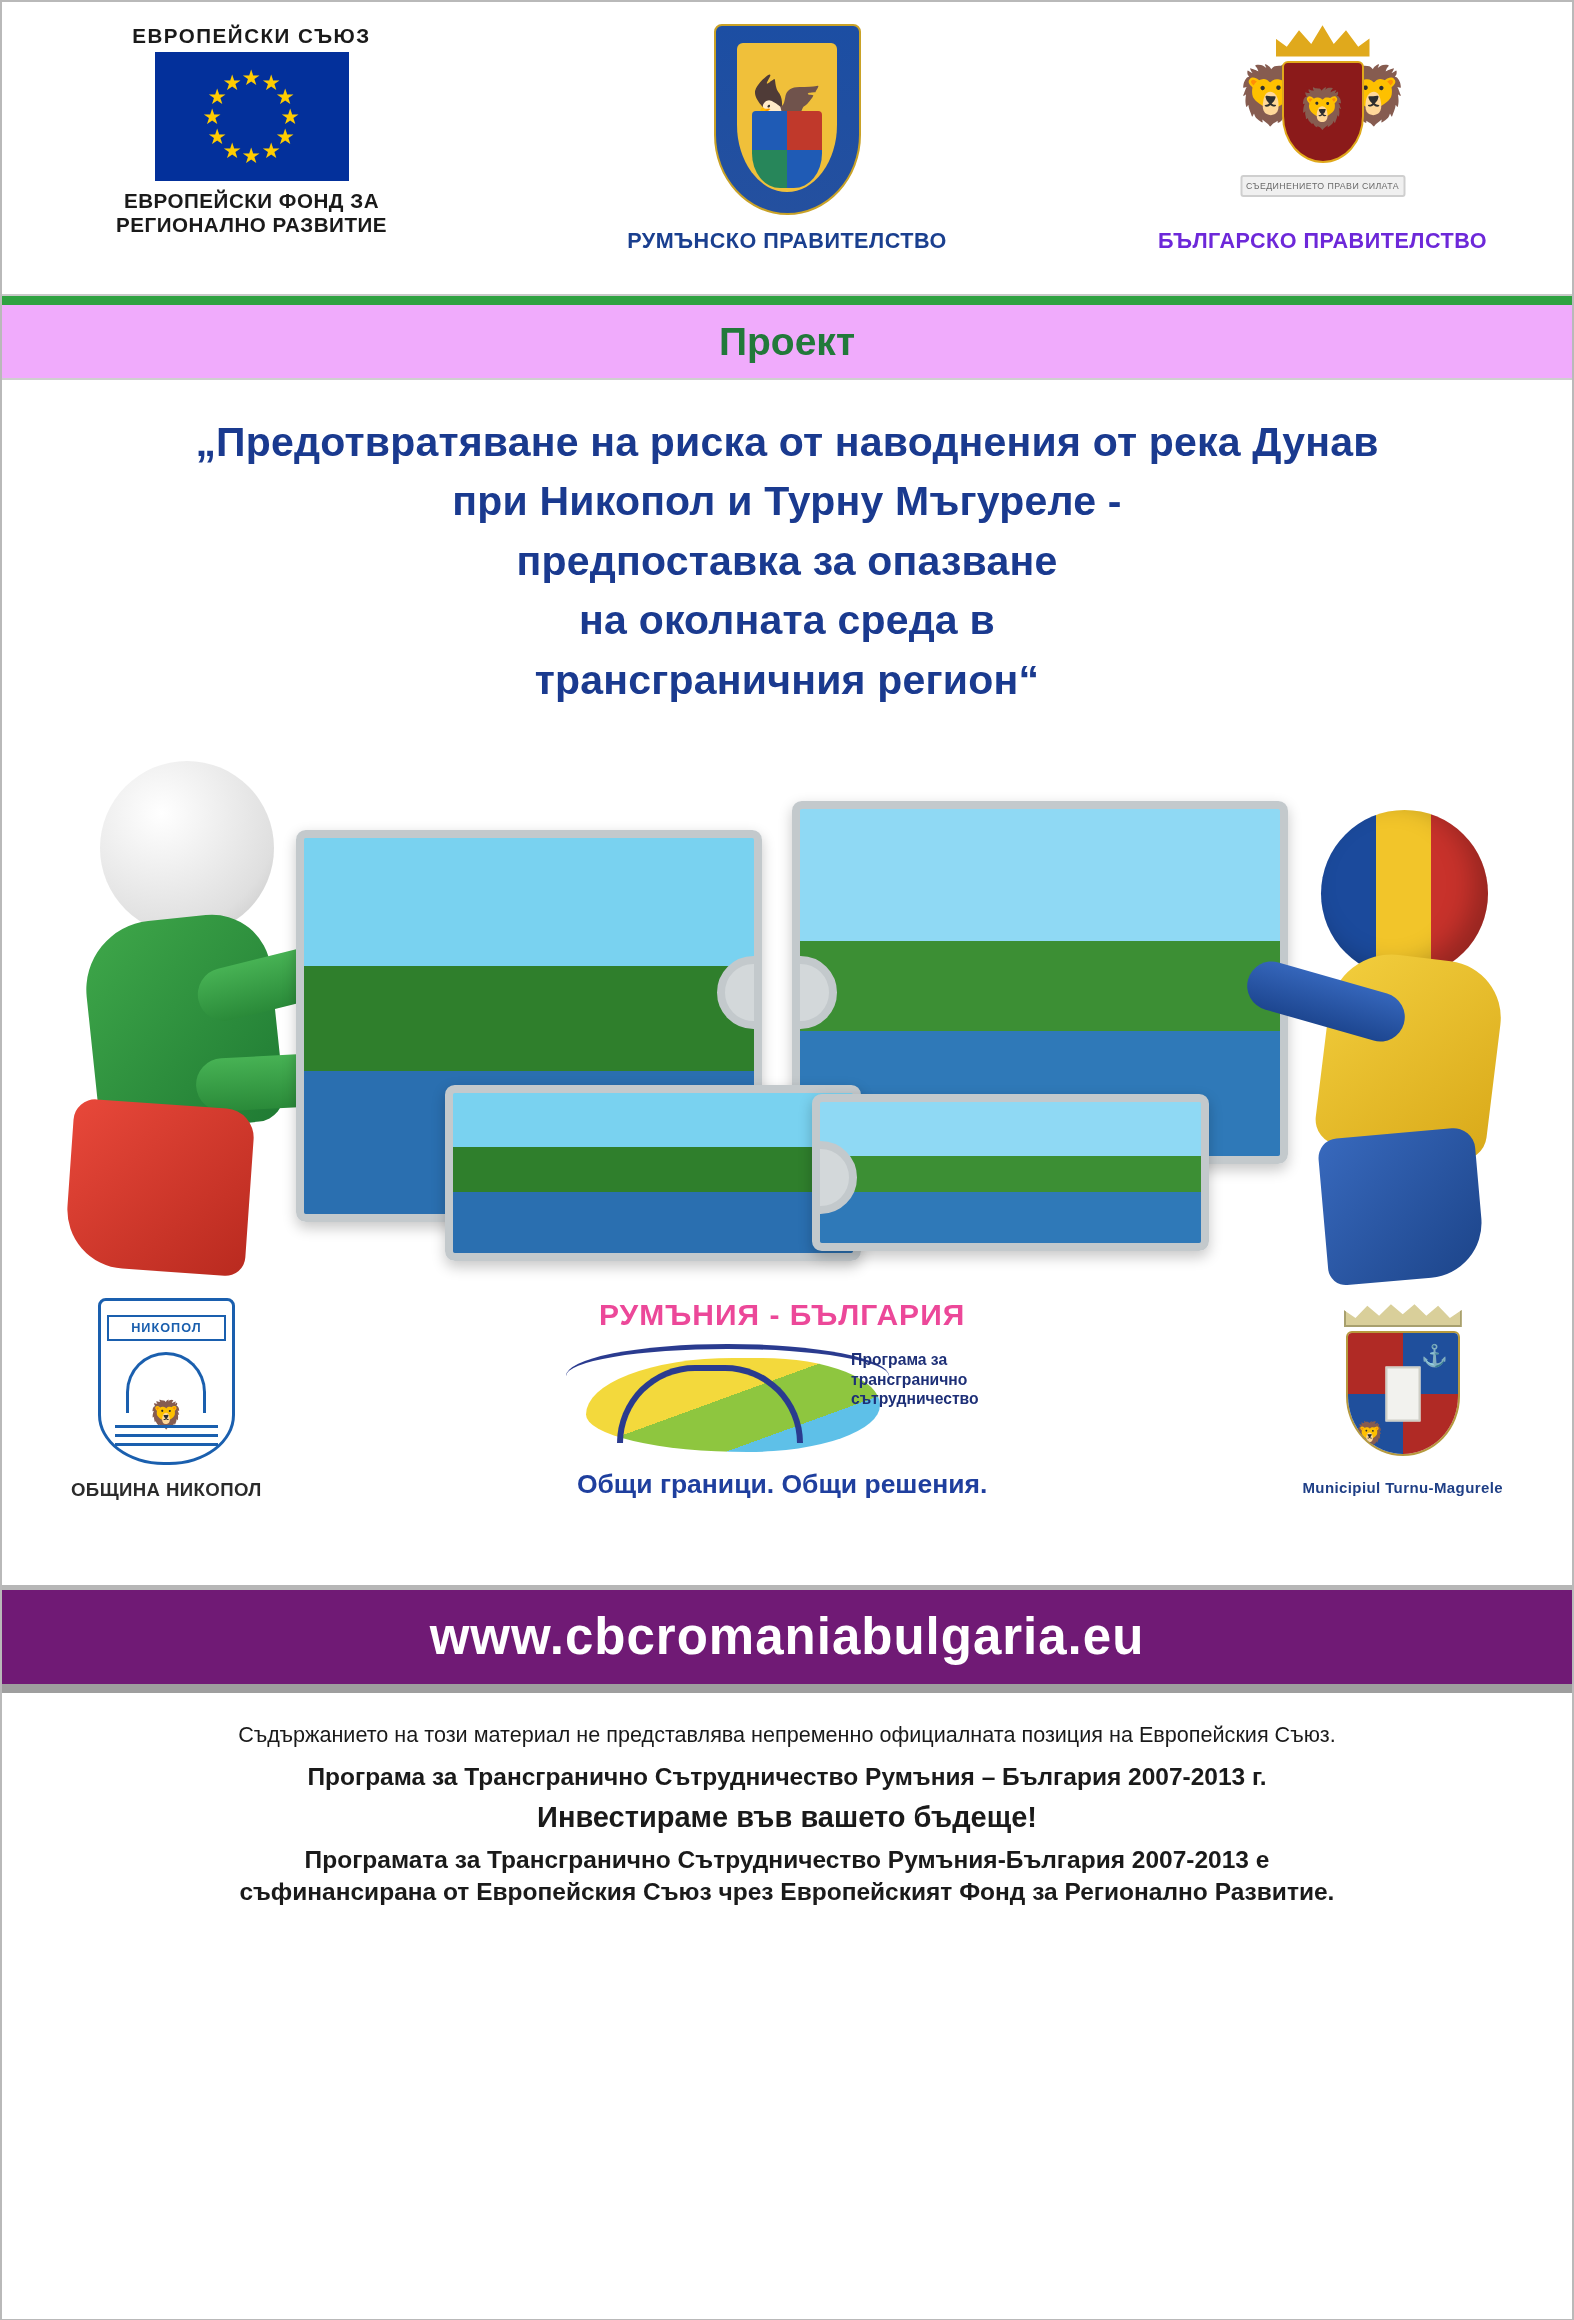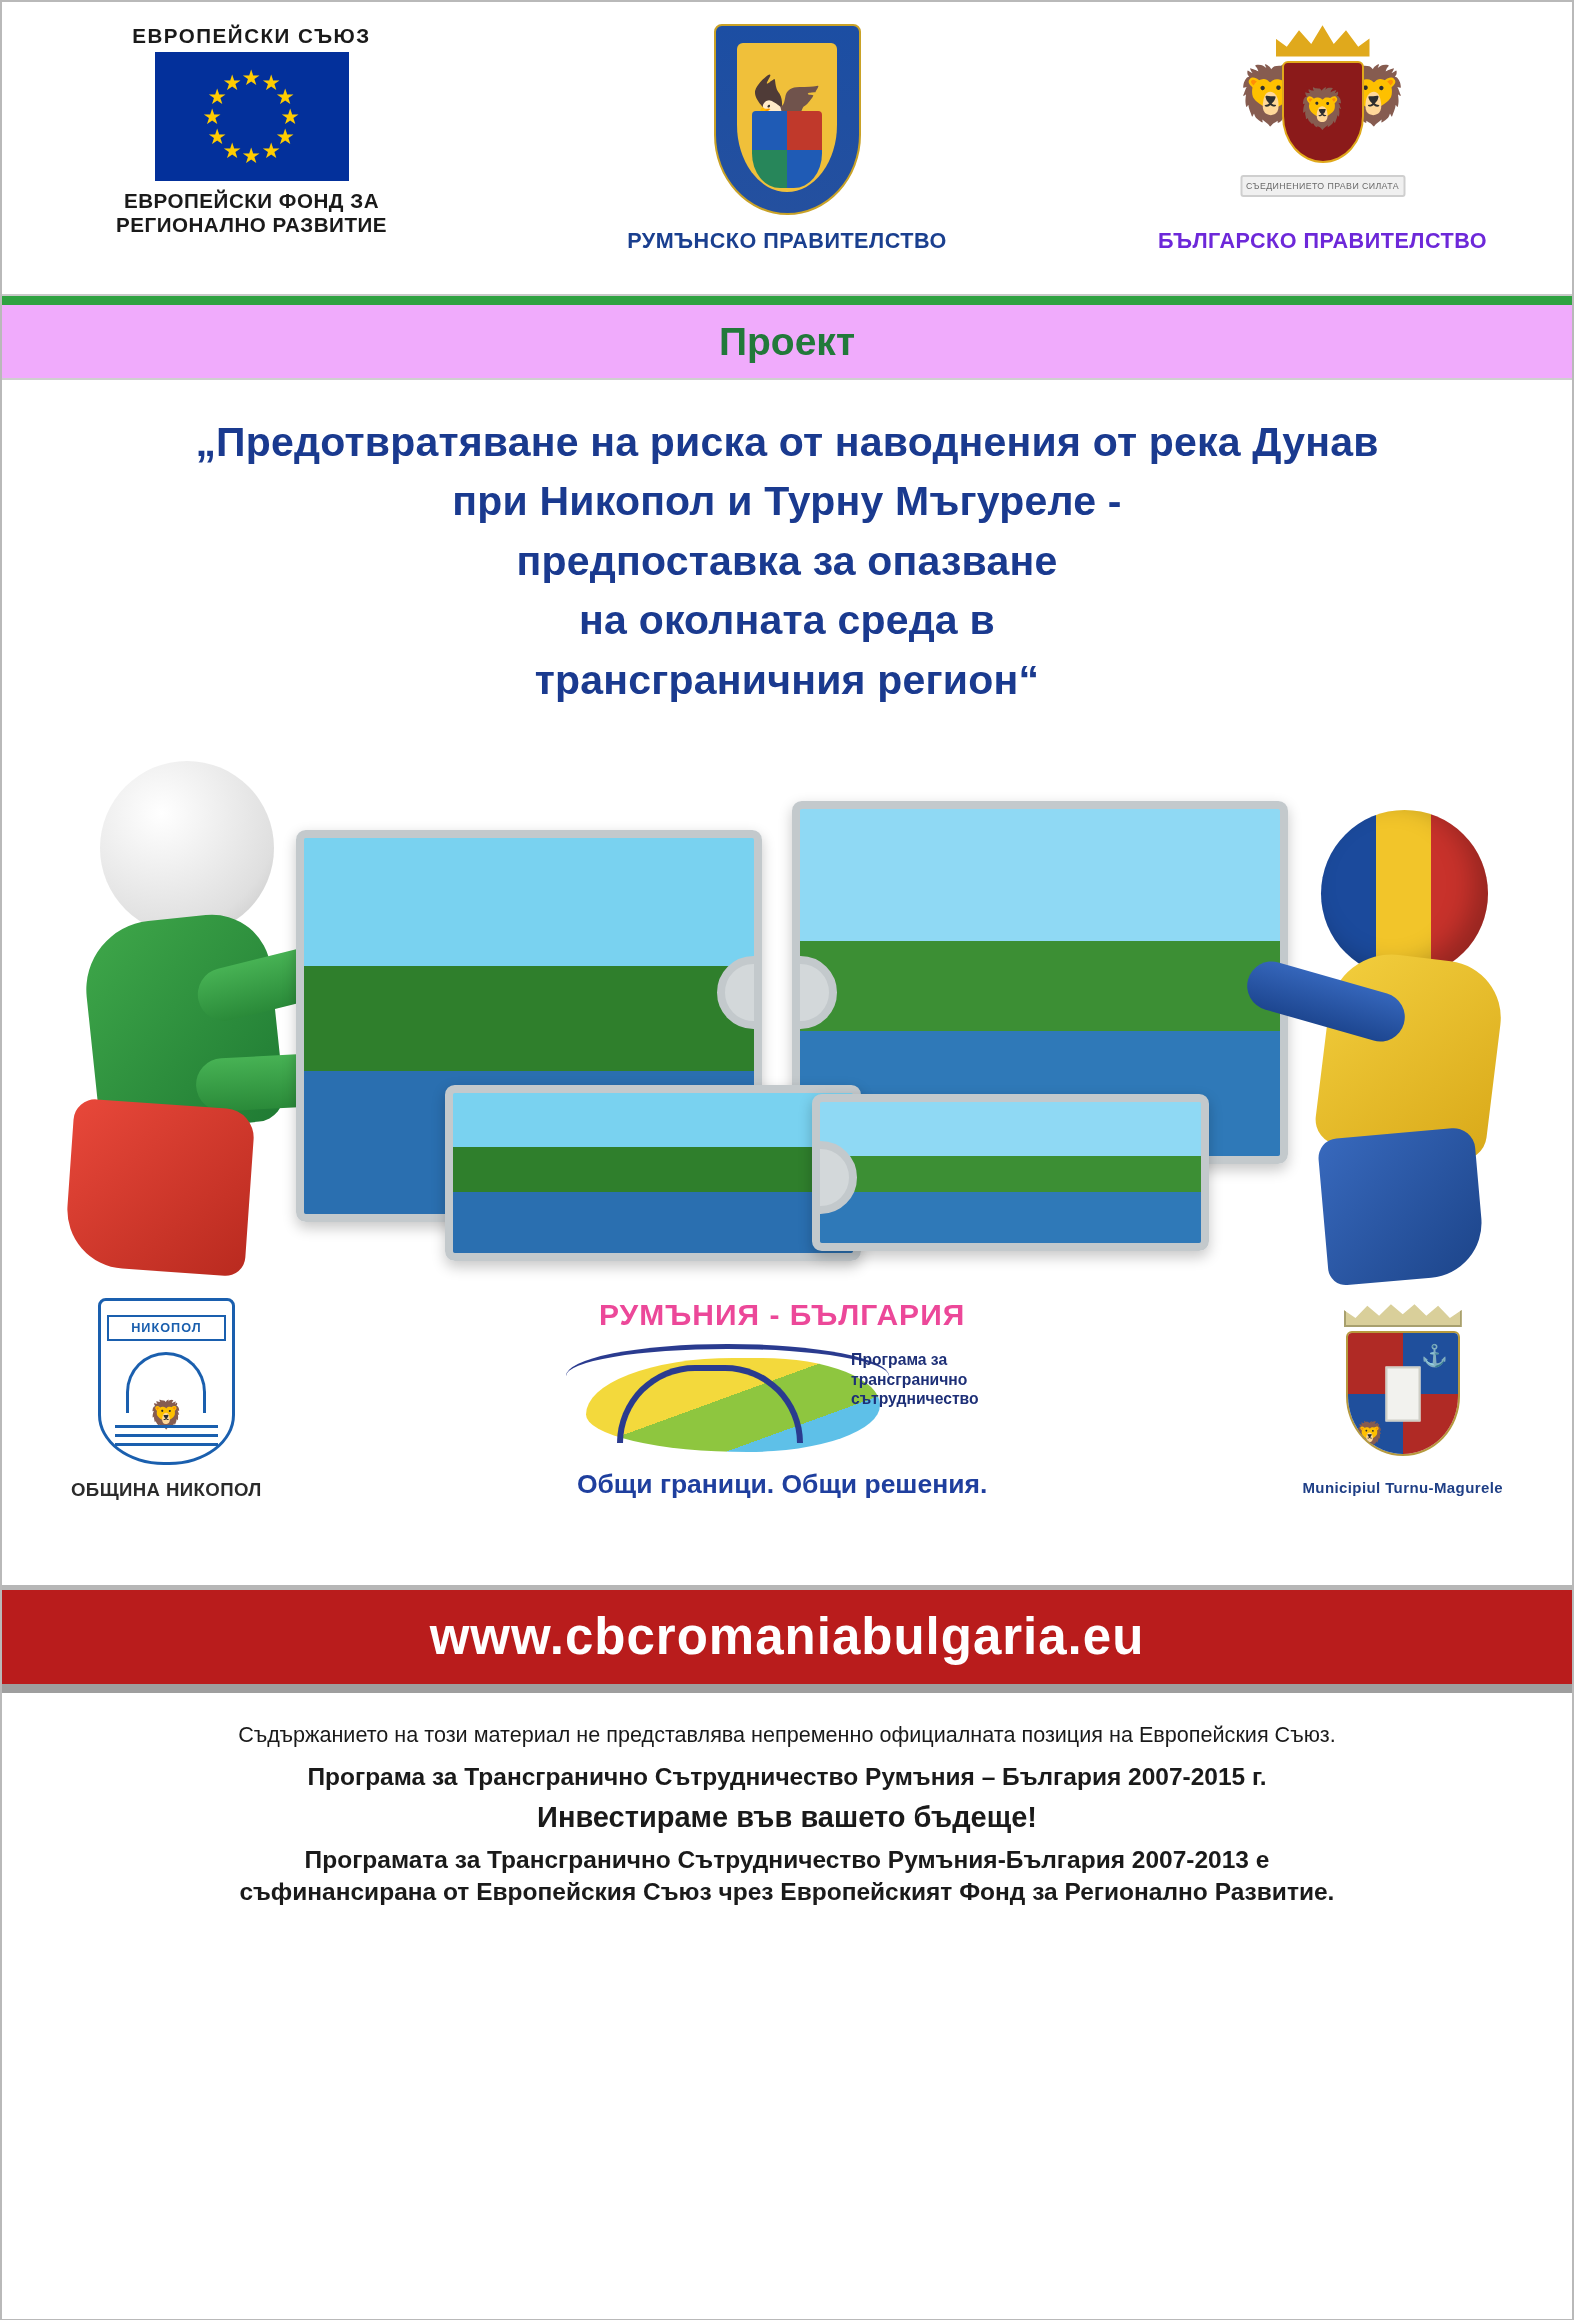--- a/index.html
+++ b/index.html
@@ -499,21 +499,21 @@
     font-size: 21.6px; color: #f0f0ea;
   }
   .tm-lion {
     position: absolute; left: 7.8px; bottom: 5.9px;
     font-size: 23.5px; color: #e8c44a;
   }
 
   
   .url-bar {
     height: 94px;
-    background: #b91c1c;
+    background: #701a75;
     border-top: 5.9px solid #b6b6b6;
     border-bottom: 9.8px solid #9e9e9e;
     display: flex;
     align-items: center;
     justify-content: center;
   }
   .url-text {
     font-size: 51px;
     font-weight: bold;
     color: #ffffff;
@@ -690,20 +690,20 @@
       <div class="fl-caption tm">Municipiul Turnu-Magurele</div>
     </div>
   </div>
 
   <div class="url-bar">
     <div class="url-text">www.cbcromaniabulgaria.eu</div>
   </div>
 
   <div class="disclaimer">
     <div class="d1">Съдържанието на този материал не представлява непременно официалната позиция на Европейския Съюз.</div>
-    <div class="d2">Програма за Трансгранично Сътрудничество Румъния – България 2007-2015 г.</div>
+    <div class="d2">Програма за Трансгранично Сътрудничество Румъния – България 2007-2013 г.</div>
     <div class="d3">Инвестираме във вашето бъдеще!</div>
     <div class="d4" style="white-space:pre-line">Програмата за Трансгранично Сътрудничество Румъния-България 2007-2013 е
 съфинансирана от Европейския Съюз чрез Европейският Фонд за Регионално Развитие.</div>
   </div>
 
 </div>
 
 
 </body></html>

